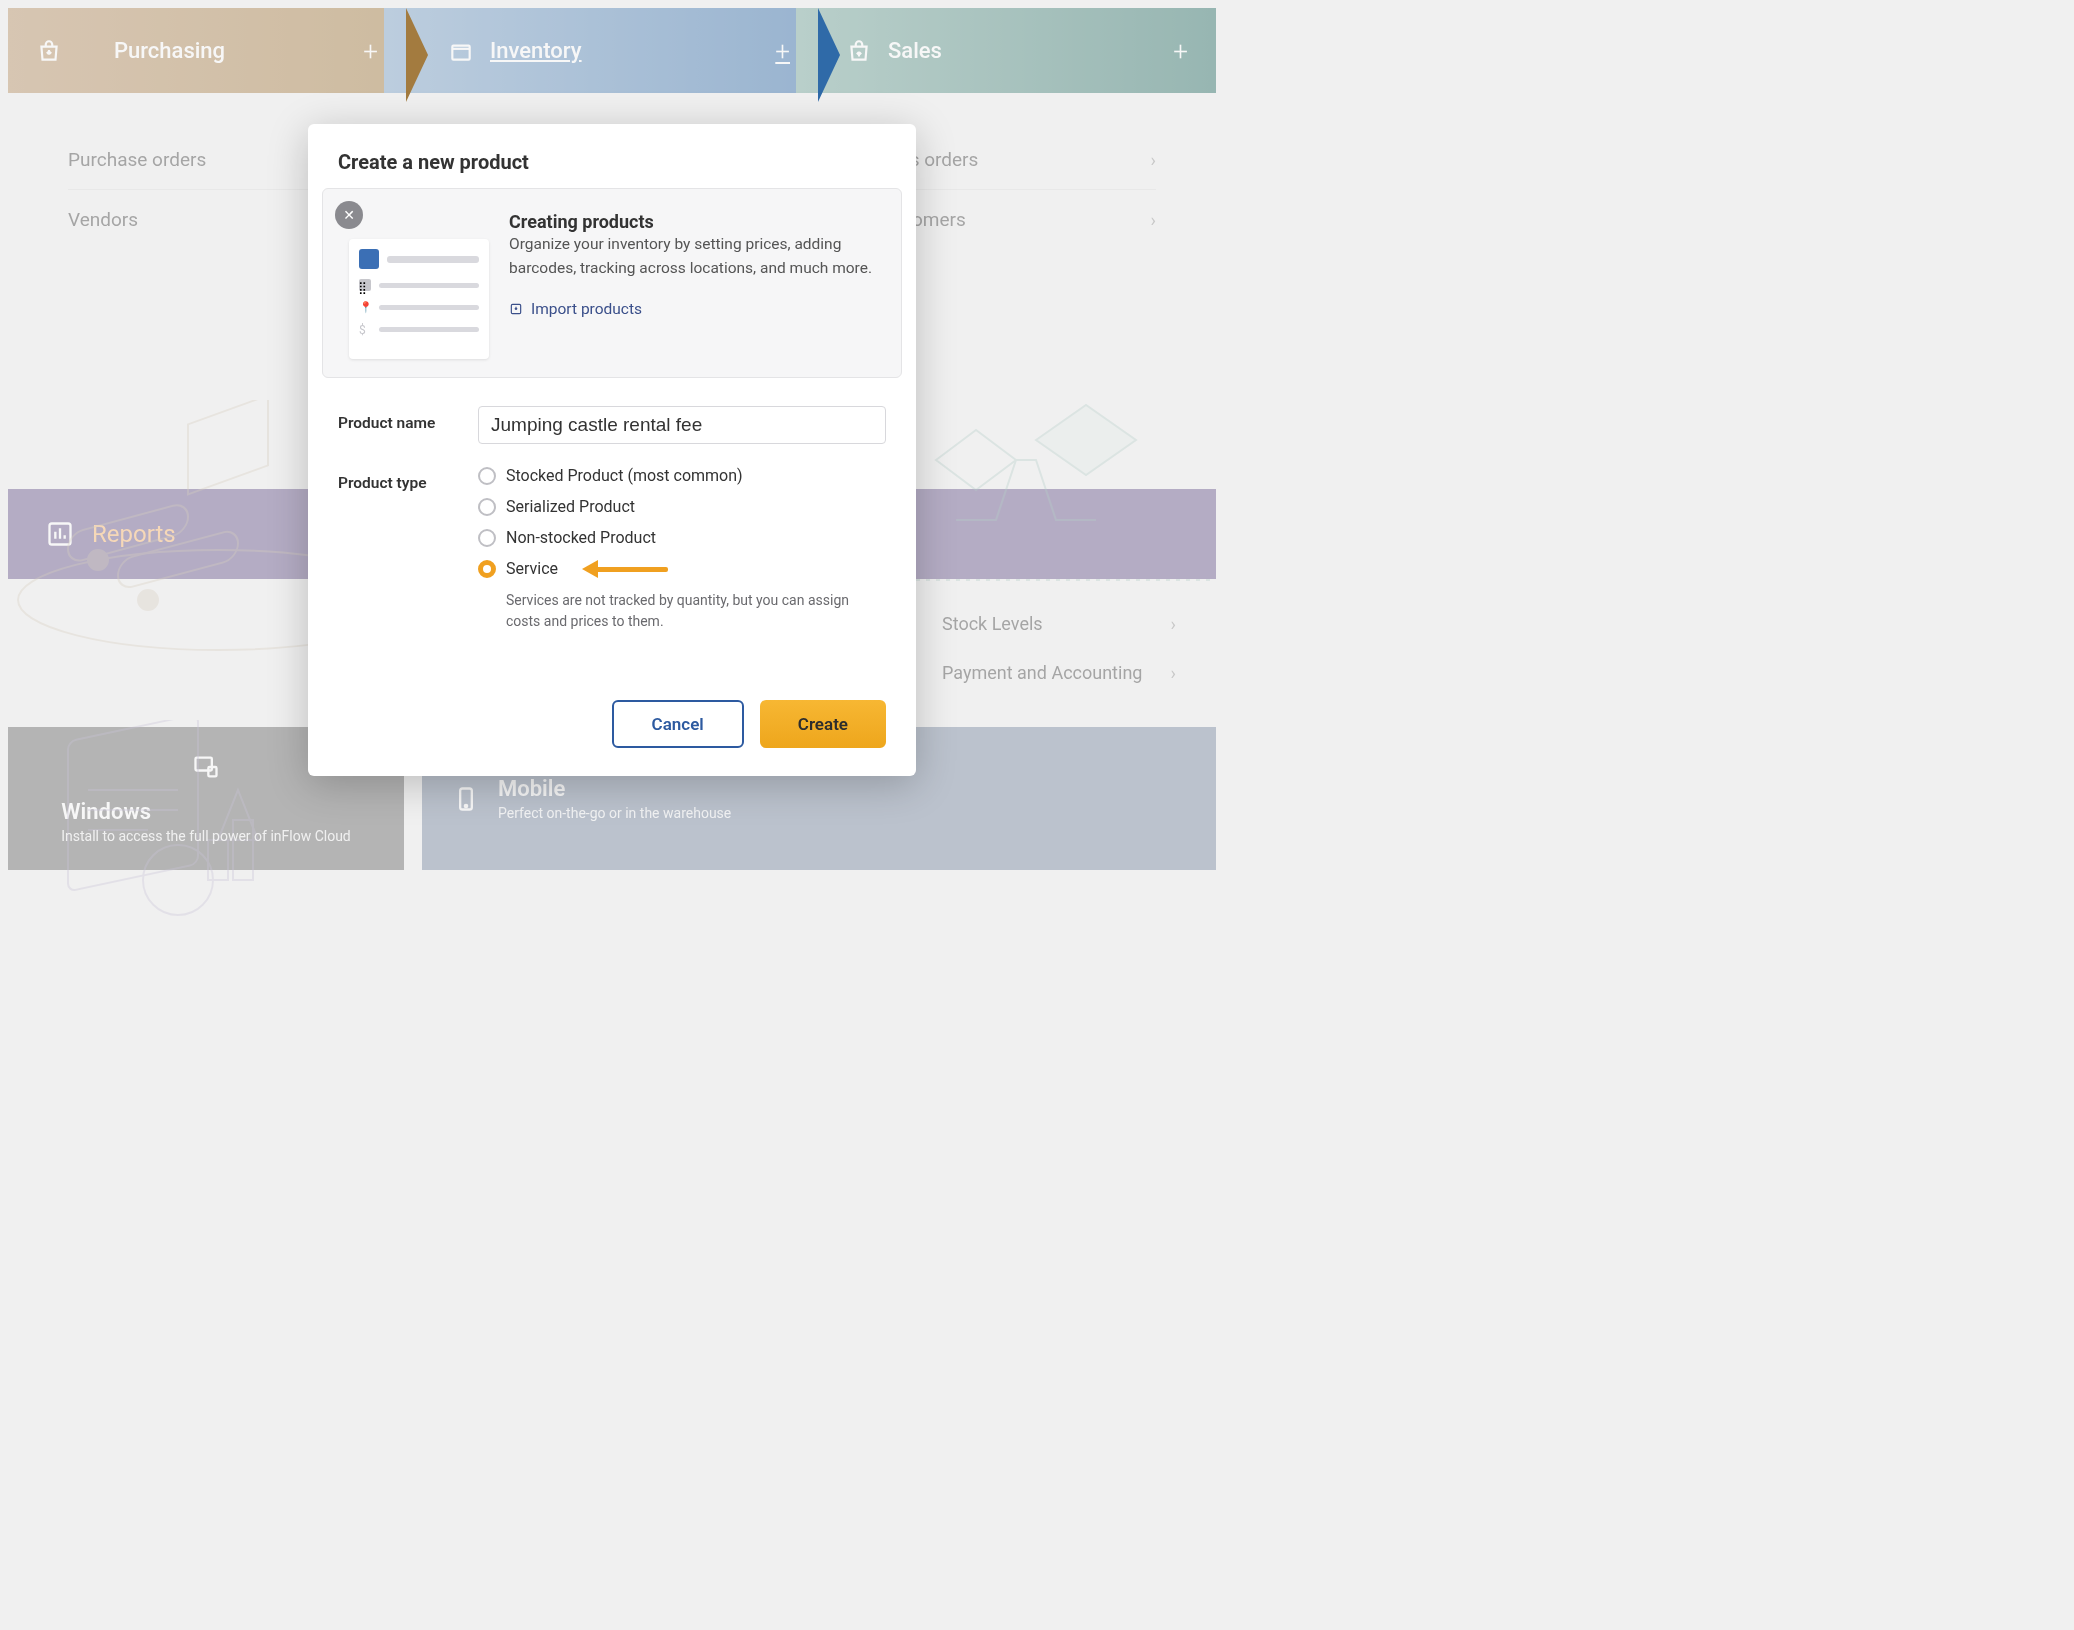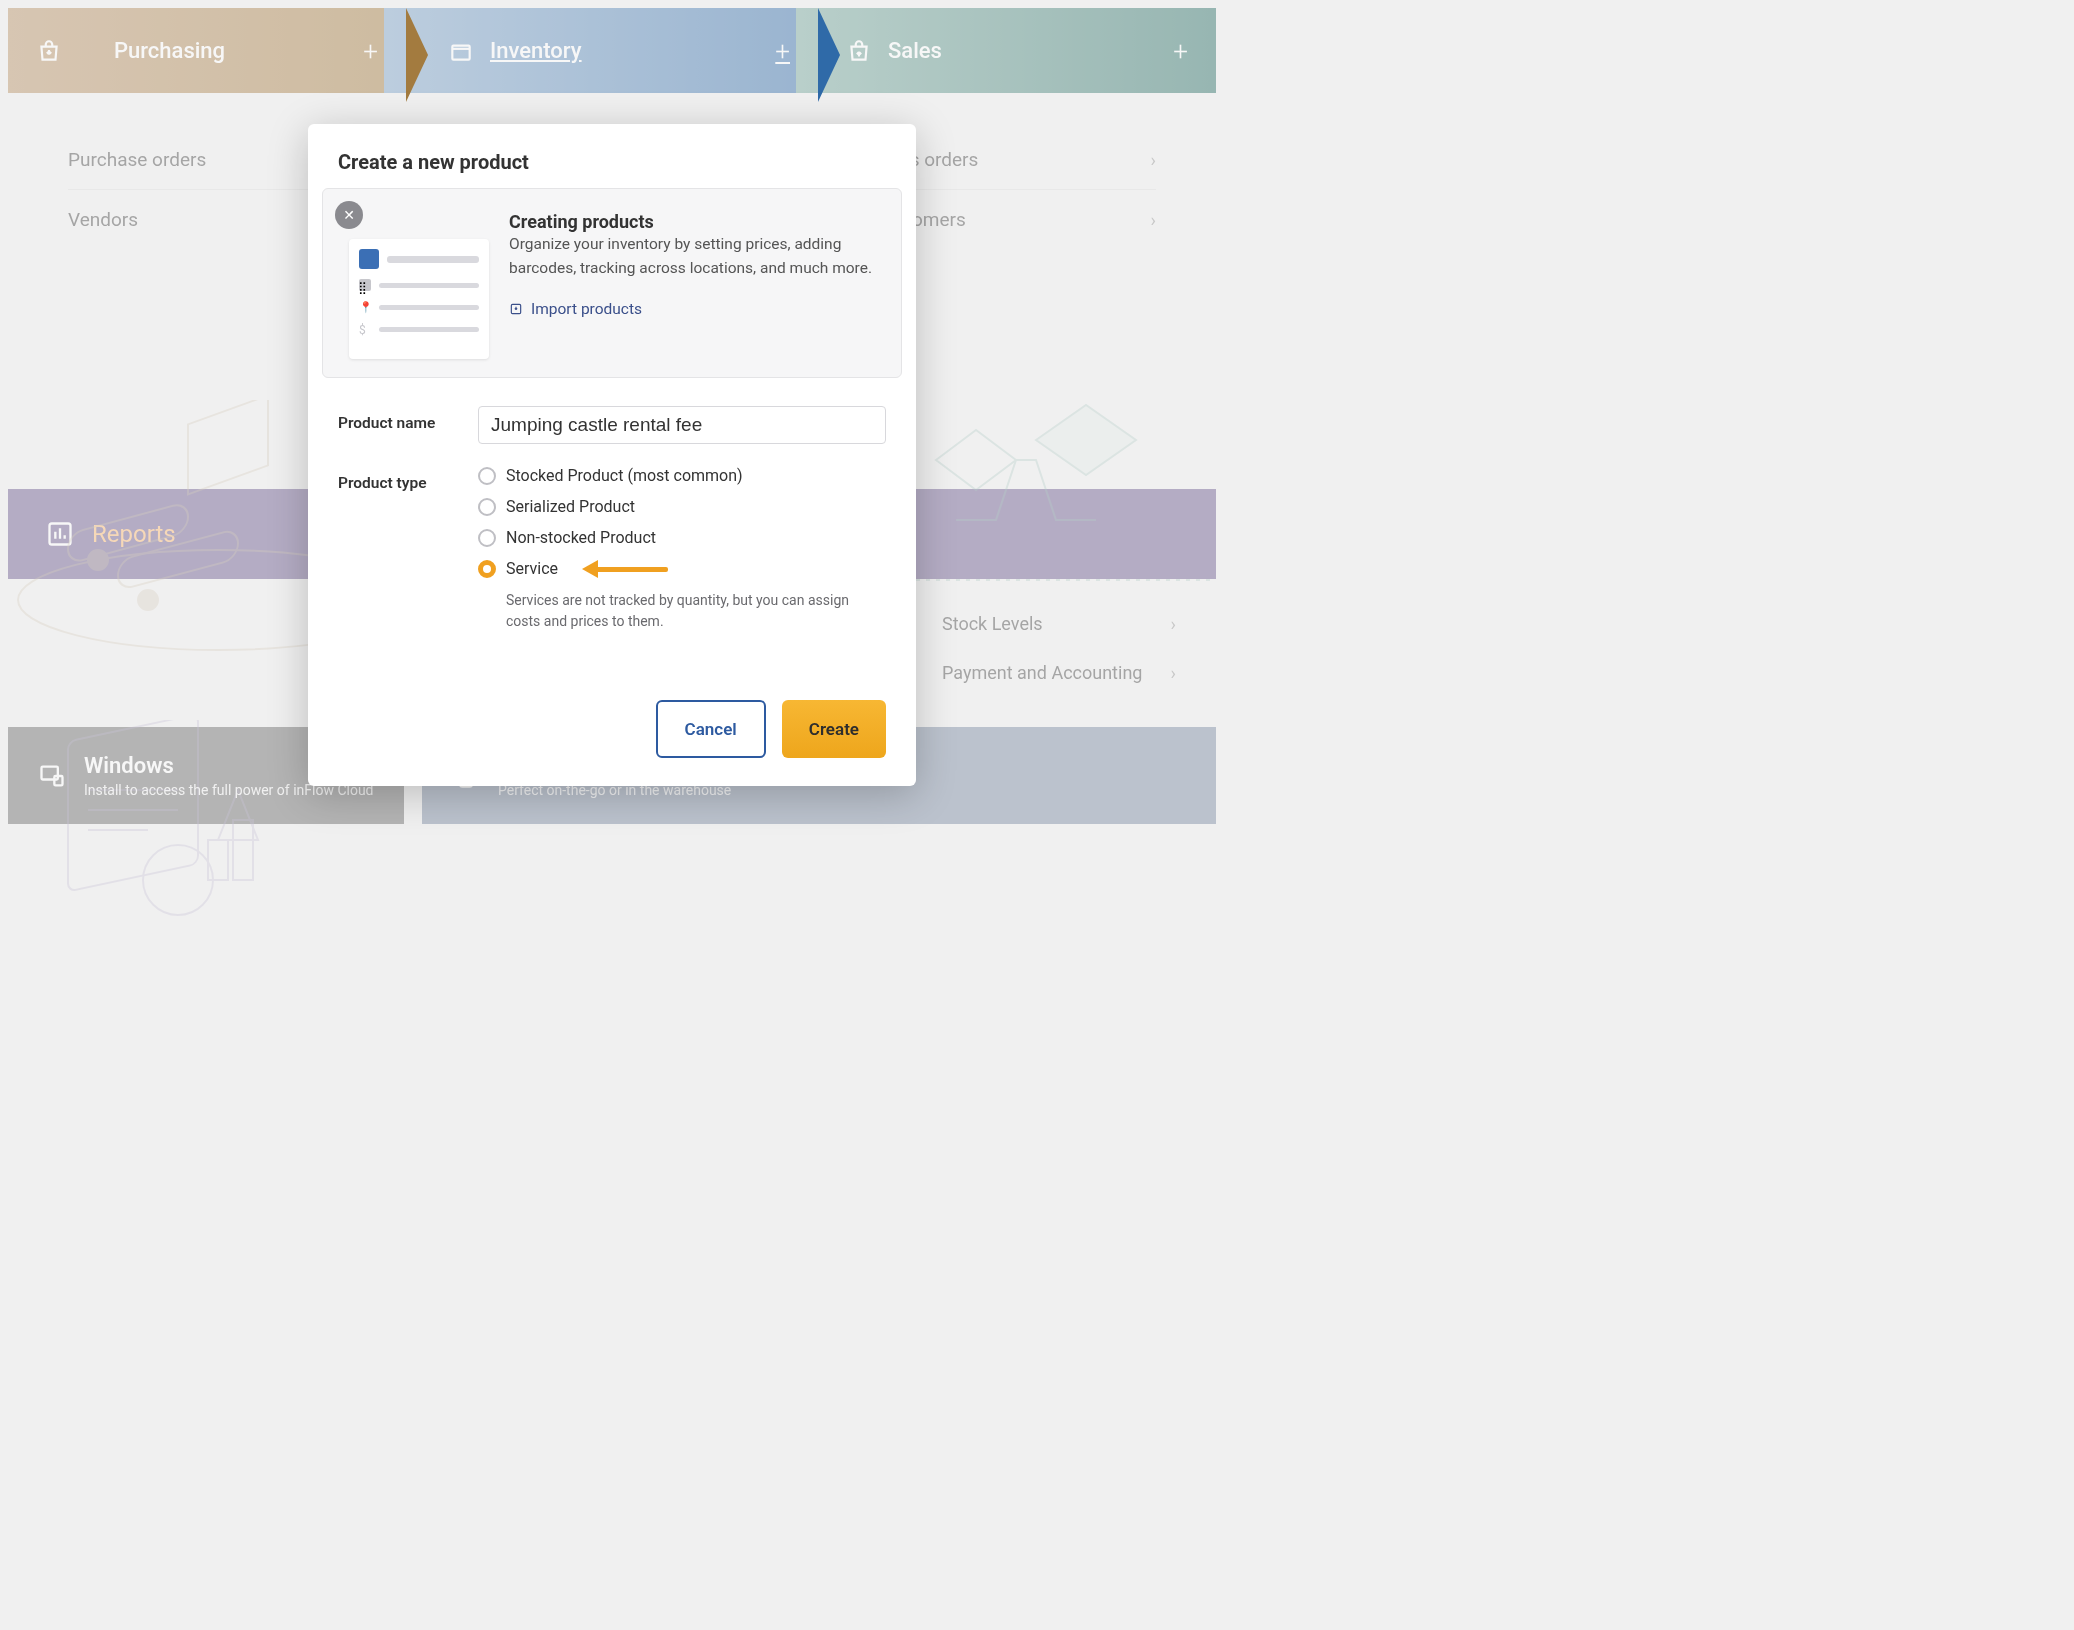--- a/index.html
+++ b/index.html
@@ -73,21 +73,21 @@
   .report-links-row { display:flex; padding:20px 0; }
   .report-links-col { flex:1; padding:0 40px; }
   .rlink {
     display:flex; justify-content:space-between; align-items:center;
     padding:14px 0; font-size:18px; color:#4a4a4a;
   }
   .rlink .chev{color:#999;}
 
   .bottom-cards{ display:flex; gap:18px; padding:0 0; margin-top:10px;}
   .card{ flex:1; padding:26px 30px; color:#fff; display:flex; align-items:center; gap:18px;}
-  .card-windows{ background:#6b6b6b;} .card-windows{flex:0 0 396px;}
+  .card-windows{ background:#6b6b6b;flex-direction:column;} .card-windows{flex:0 0 396px;}
   .card-mobile { background:#7a8aa3; flex:1;}
   .card h3{font-size:22px;font-weight:600;}
   .card p{font-size:14px;opacity:.9;margin-top:4px;}
   .card .cicon{width:28px;height:28px;flex-shrink:0;}
 
   
   .overlay{
     position:absolute; inset:0;
     background:rgba(240,240,240,.55);
     pointer-events:none;
@@ -159,21 +159,21 @@
   }
   .arrow-annot::after{
     content:""; position:absolute; left:0; top:-2px;
     width:0;height:0;border-top:9px solid transparent;border-bottom:9px solid transparent;border-right:16px solid #f0a020;
   }
 
   .modal-footer{
     display:flex; justify-content:flex-end; gap:16px;
     padding:22px 30px 28px;
   }
-  .btn{ height:58px; padding:0 27px; border-radius:6px; font-size:17px; font-weight:600; display:flex;align-items:center; cursor:pointer;}
+  .btn{ height:48px; padding:0 38px; border-radius:6px; font-size:17px; font-weight:600; display:flex;align-items:center; cursor:pointer;}
   .btn-cancel{ background:#fff; border:2px solid #2d5aa0; color:#2d5aa0;}
   .btn-create{ background:linear-gradient(#f7b733,#eea61c); border:none; color:#2d2d2d;}
 
   
   .deco-left, .deco-right {position:absolute; opacity:.35;}
   .deco-left{ left:0; top:300px; width:420px;}
   .deco-right{ right:0; top:280px; width:320px;}
   .deco-report{ position:absolute; left:20px; top:620px; width:280px; opacity:.35;}
 </style>
 </head>

